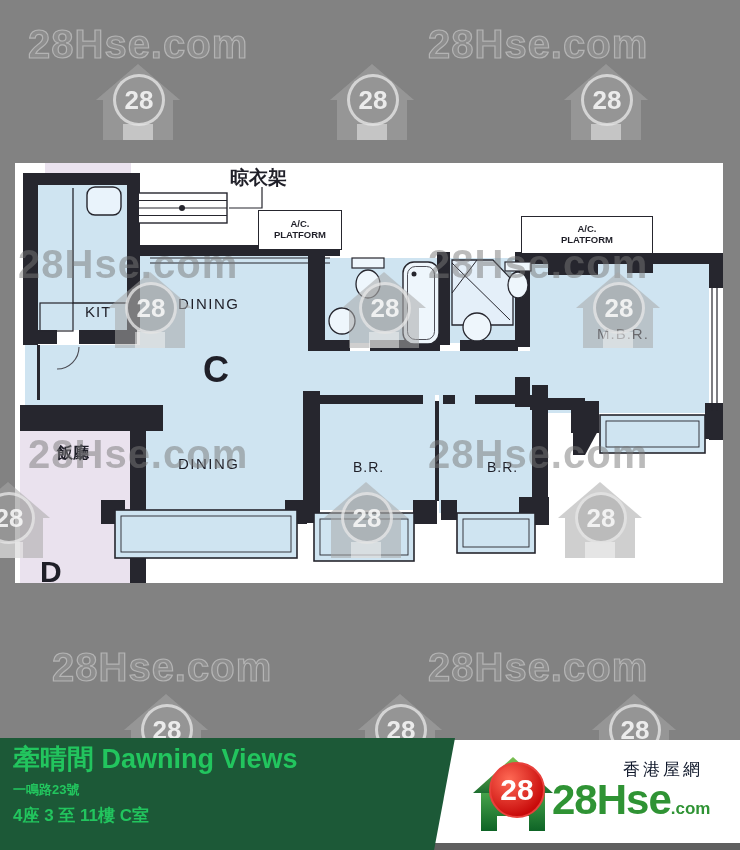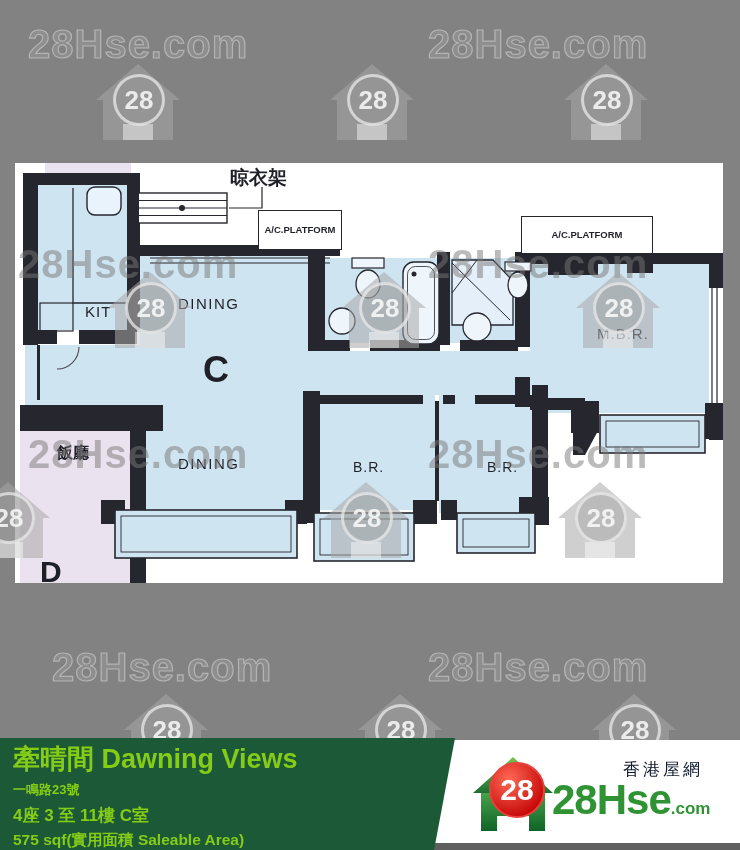--- a/index.html
+++ b/index.html
@@ -26,28 +26,28 @@
   .wm-house .circ{position:absolute;left:17px;top:10px;width:46px;height:46px;border-radius:50%;
     border:3px solid rgba(240,240,240,0.70);background:rgba(150,150,150,0.35);
     color:rgba(250,250,250,0.85);font-size:26px;font-weight:bold;text-align:center;line-height:46px;}
   
   #plan{position:absolute;left:15px;top:163px;width:708px;height:420px;background:#ffffff;overflow:hidden;z-index:1;}
   .floor{position:absolute;background:#cfe4f1;}
   .pinkfloor{position:absolute;background:#eae2ee;}
   .wall{position:absolute;background:#26262e;}
   .plan-label{position:absolute;color:#1f1f28;font-weight:bold;white-space:nowrap;}
   .acbox{position:absolute;background:#fff;border:1.5px solid #26262e;
-    display:flex;flex-direction:row;align-items:center;justify-content:center;
+    display:flex;flex-direction:column;align-items:center;justify-content:center;
     font-size:9.5px;line-height:1.15;color:#1f1f28;font-weight:bold;text-align:center;}
   #fixtures{position:absolute;left:0;top:0;z-index:5;}
   
   #logo-bg{position:absolute;left:420px;top:740px;width:320px;height:110px;background:#ffffff;z-index:3;}
   #bottom-strip{position:absolute;left:420px;top:843px;width:320px;height:7px;background:#5f5f5f;z-index:3;}
   #greenbar{position:absolute;left:0;top:738px;width:455px;height:112px;background:#1c5937;z-index:4;
-    clip-path:polygon(0 0,100% 0,95.4% 100%,0 100%);color:#84cc16;padding:0;box-sizing:border-box;}
+    clip-path:polygon(0 0,100% 0,95.4% 100%,0 100%);color:#22c55e;padding:0;box-sizing:border-box;}
   #greenbar .inner{padding:5px 0 0 13px;}
   .gb-title{font-size:27px;font-weight:bold;line-height:32px;}
   .gb-address{font-size:13px;font-weight:bold;line-height:25px;margin-top:2px;}
   .gb-block{font-size:17px;font-weight:bold;line-height:22px;margin-top:3px;}
   .gb-area{font-size:15.5px;font-weight:bold;line-height:20px;margin-top:3px;}
   
   #logo{position:absolute;left:460px;top:750px;width:280px;height:100px;z-index:4;}
   .lg-roof{position:absolute;left:13px;top:7px;width:80px;height:36px;
     background:linear-gradient(180deg,#7cc152,#1d6e30);clip-path:polygon(50% 0,100% 100%,0 100%);}
   .lg-body{position:absolute;left:21px;top:43px;width:64px;height:38px;
@@ -274,21 +274,20 @@
 </div>
 
 <div id="logo-bg"></div>
 <div id="bottom-strip"></div>
 
 <div id="greenbar">
   <div class="inner">
     <div class="gb-title">牽晴間 Dawning Views</div>
     <div class="gb-address">一鳴路23號</div>
     <div class="gb-block">4座 3 至 11樓 C室</div>
-    <div class="gb-area">575 sqf(實用面積 Saleable Area)</div>
   </div>
 </div>
 
 <div id="logo">
   <div class="lg-roof"></div>
   <div class="lg-body"></div>
   <div class="lg-door"></div>
   <div class="lg-circ">28</div>
   <div class="lg-tagline">香港屋網</div>
   <div class="lg-text">

